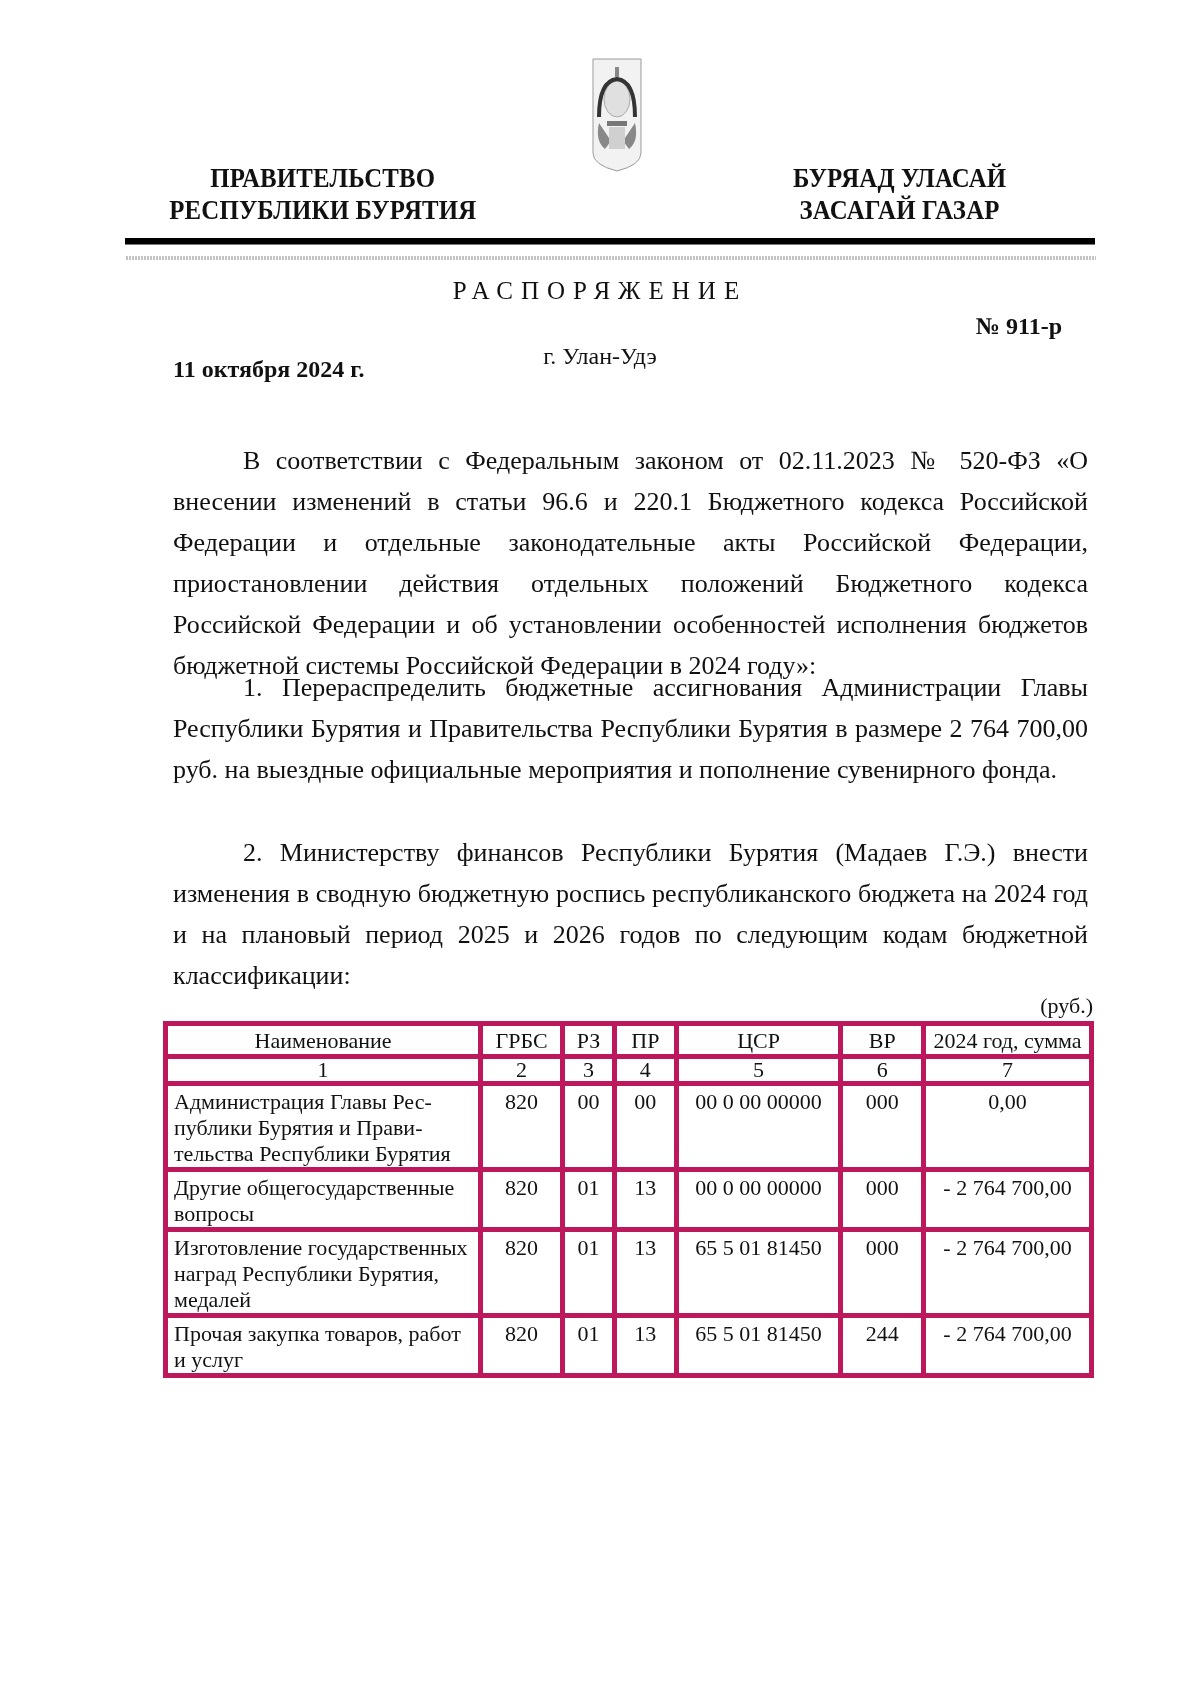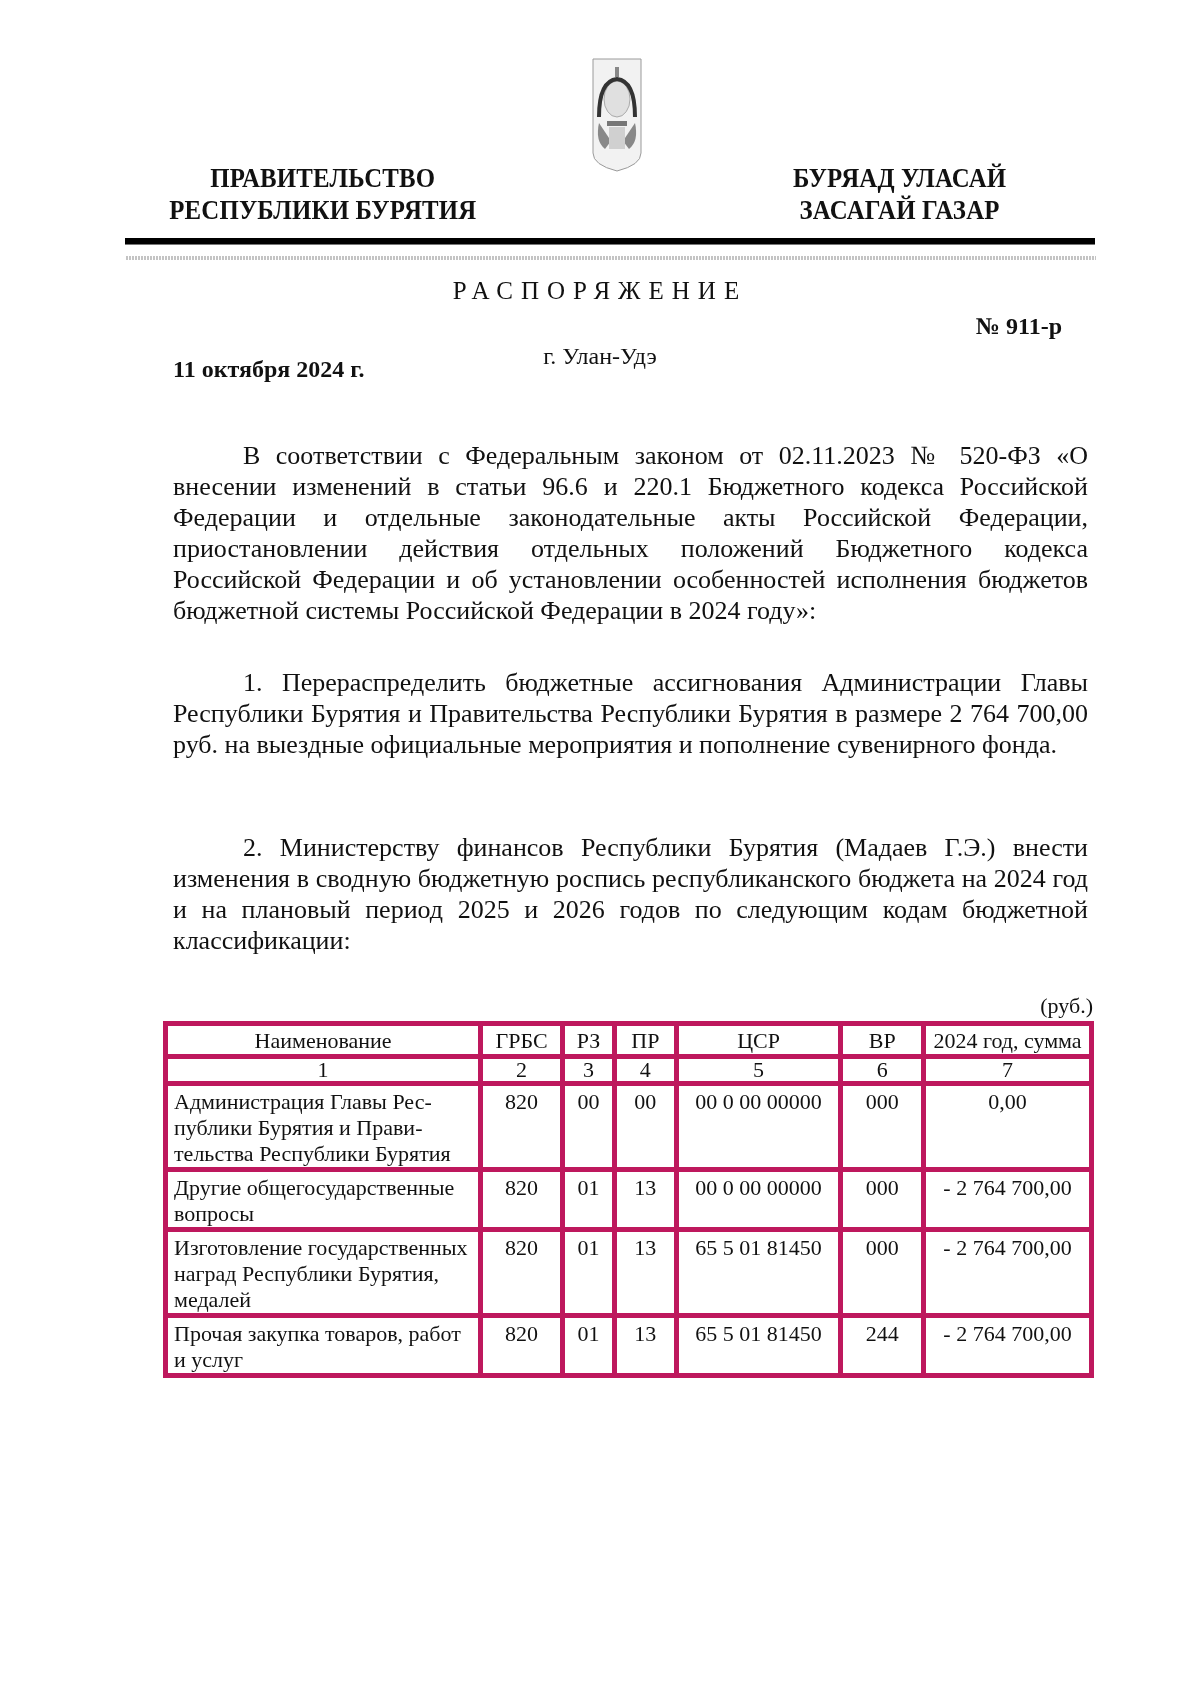--- a/index.html
+++ b/index.html
@@ -83,21 +83,21 @@
       width: 1200px;
       top: 343px;
       text-align: center;
       font-size: 24px;
     }
     .para {
       position: absolute;
       left: 173px;
       width: 915px;
       font-size: 26px;
-      line-height: 31px;
+      line-height: 41px;
       text-align: justify;
       text-indent: 70px;
     }
     .p-intro { top: 440px; }
     .p-one { top: 667px; }
     .p-two { top: 832px; }
     .unit {
       position: absolute;
       right: 107px;
       top: 993px;

